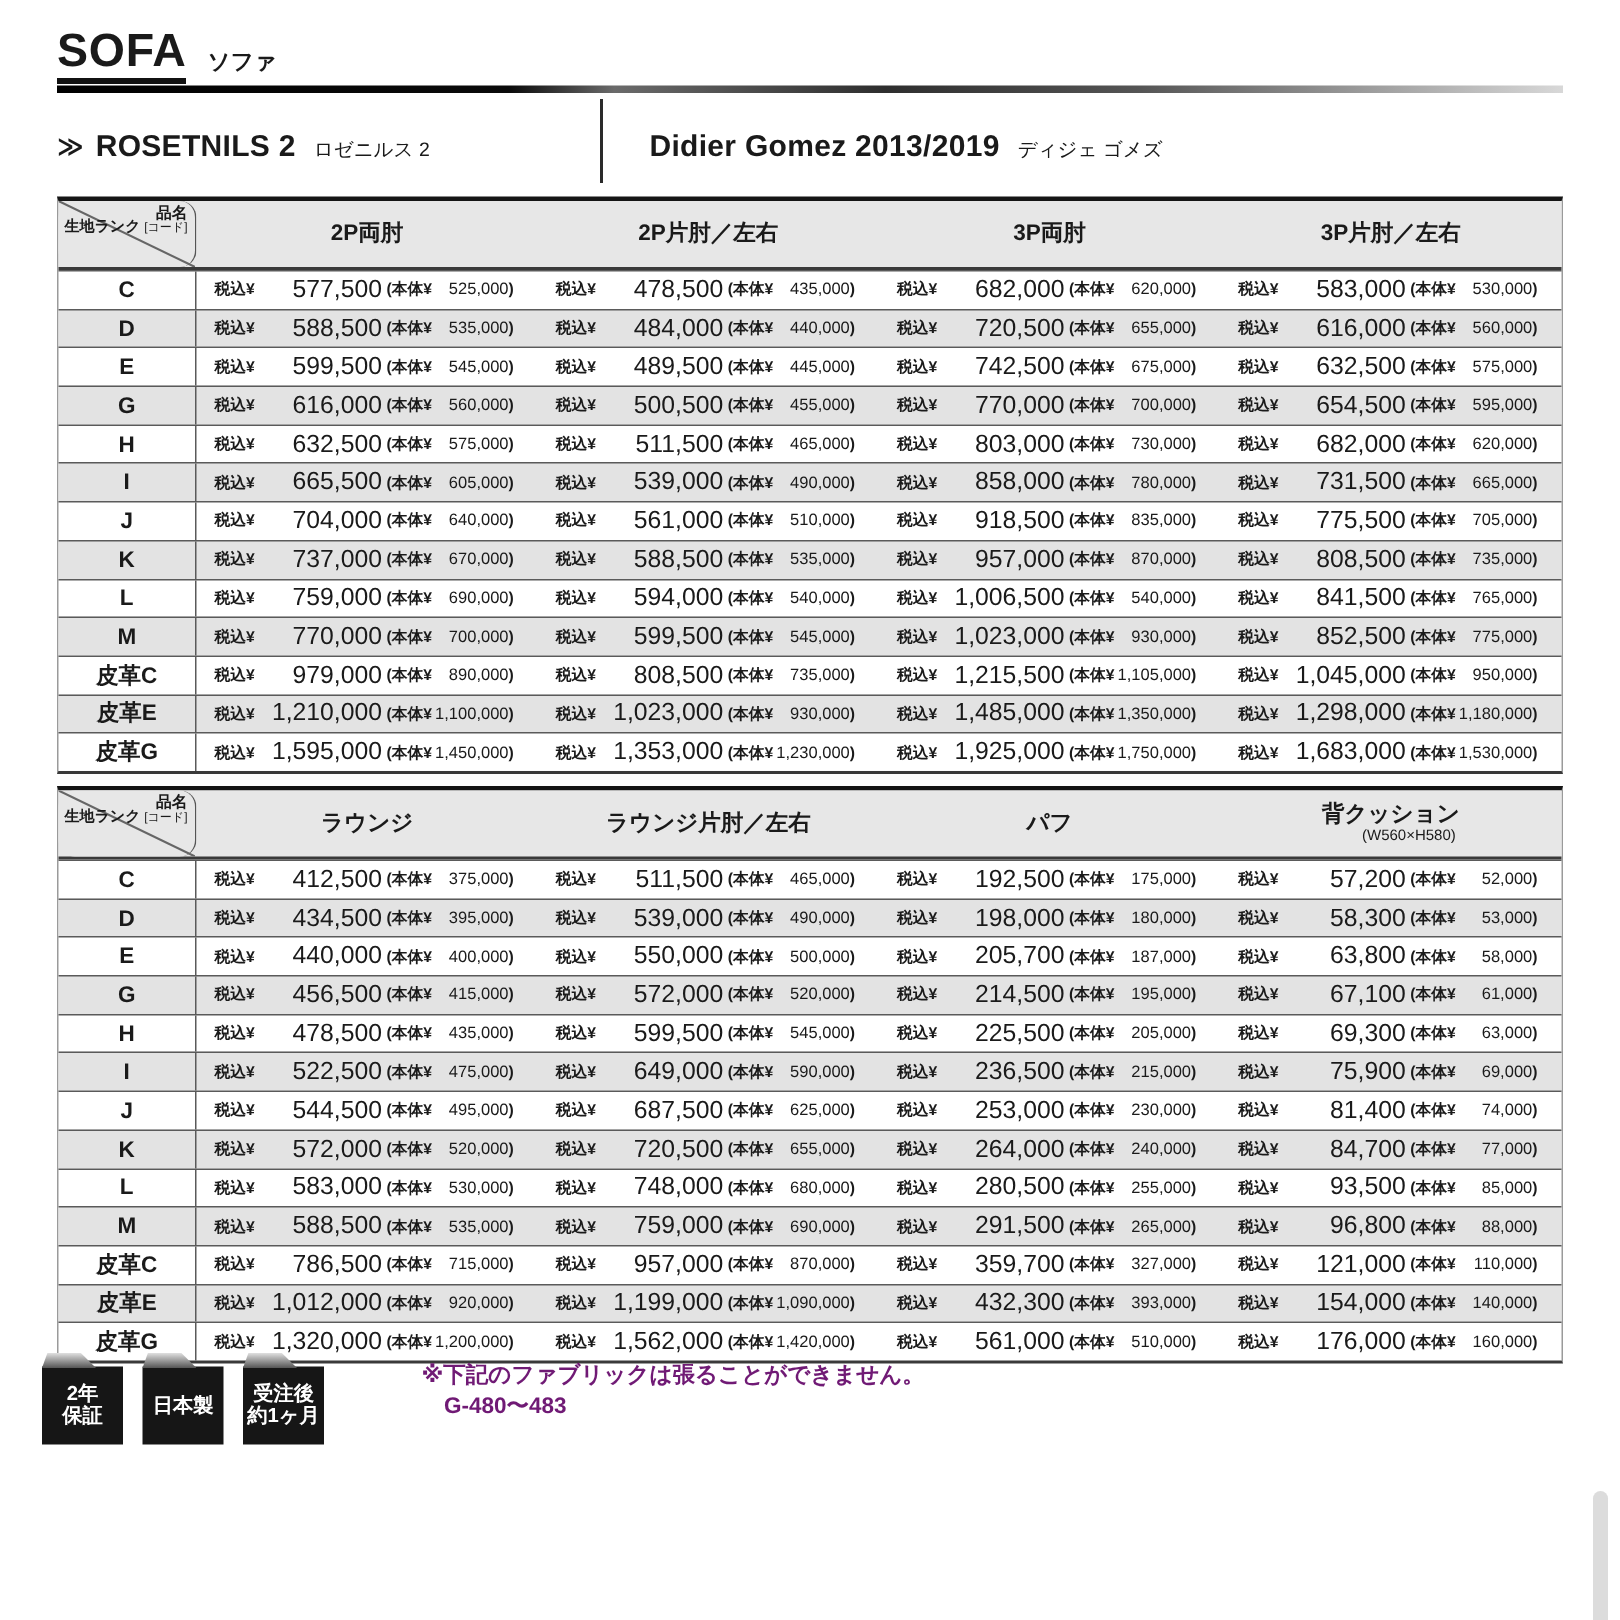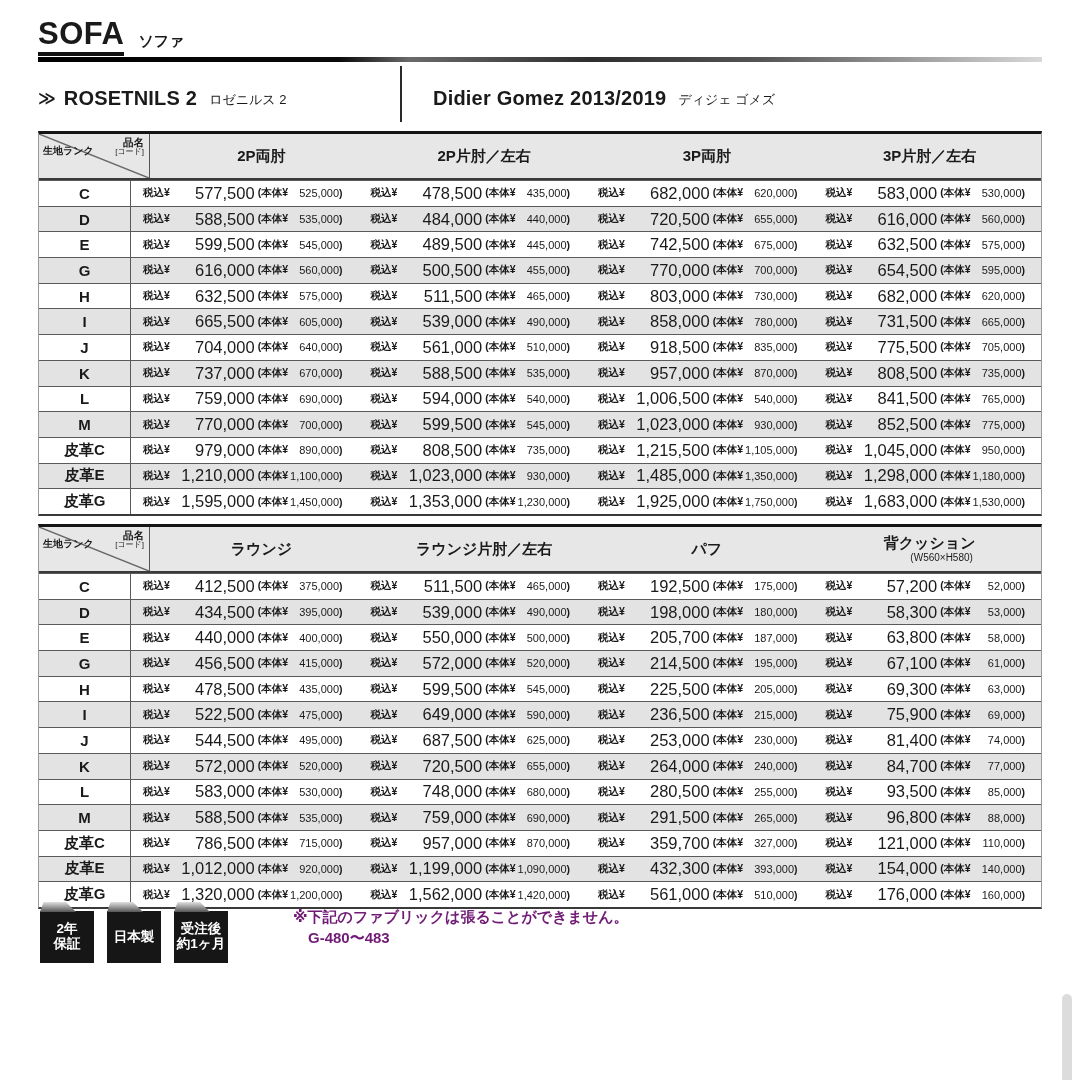--- a/index.html
+++ b/index.html
@@ -27,42 +27,42 @@
   .prod-en,.designer-en{font-size:20px;font-weight:bold;letter-spacing:0.2px;}
   .prod-ja,.designer-ja{font-size:13px;margin-left:12px;padding-top:4px;}
 
   
   .ptable{position:absolute;left:38px;width:1004px;
           border-top:3px solid #151515;border-bottom:2px solid #3a3a3a;
           border-left:1px solid #9a9a9a;border-right:1px solid #9a9a9a;box-sizing:border-box;}
   .ptable1{top:131px;}
   .ptable2{top:524px;}
   .thead{display:flex;height:44px;background:var(--header-bg);border-bottom:2px solid #3a3a3a;}
-  .corner{width:111px;position:relative;border-right:1px solid #555;box-sizing:border-box;background:var(--header-bg);}
+  .corner{width:92px;position:relative;border-right:1px solid #555;box-sizing:border-box;background:var(--header-bg);border-radius:11px;}
   .corner svg{position:absolute;left:0;top:0;width:100%;height:100%;}
   .corner-top{position:absolute;top:3px;right:5px;text-align:right;font-size:10.5px;font-weight:bold;line-height:1.05;}
   .corner-code{font-size:8px;font-weight:normal;}
   .corner-bottom{position:absolute;bottom:20px;left:4px;font-size:10px;font-weight:bold;}
   .colhead{flex:1;display:flex;flex-direction:column;justify-content:center;align-items:center;line-height:1.1;}
   .colhead .main{font-size:15px;font-weight:bold;}
   .colhead .sub{font-size:10px;font-weight:normal;margin-top:1px;margin-left:24px;}
   .trow{display:flex;height:24.7px;align-items:stretch;border-top:1px solid #5a5a5a;}
   .trow:first-of-type{border-top:none;}
   .trow.alt{background:var(--row-alt);}
   .rank{width:92px;display:flex;align-items:center;justify-content:center;
         font-size:15px;font-weight:bold;border-right:1px solid #5a5a5a;box-sizing:border-box;}
   .pcell{flex:1;display:flex;align-items:center;padding:0 16px 0 12px;box-sizing:border-box;}
   .tax{font-size:10.5px;font-weight:bold;white-space:nowrap;width:33px;flex:none;}
   .pval{flex:1;text-align:right;font-size:16.5px;letter-spacing:0;white-space:nowrap;padding-right:1px;}
   .bopen{font-size:10.5px;font-weight:bold;white-space:nowrap;margin-left:2px;flex:none;}
   .bnum{width:51px;flex:none;text-align:right;font-size:11px;white-space:nowrap;}
   .bclose{font-size:10.5px;font-weight:bold;flex:none;}
 
   
-  .footer{position:absolute;left:40px;top:900px;width:1004px;display:flex;}
+  .footer{position:absolute;left:28px;top:900px;width:1004px;display:flex;}
   .badges{display:flex;gap:13px;}
   .badge{position:relative;width:54px;height:52px;background:var(--badge-bg);color:#fff;
          display:flex;flex-direction:column;align-items:center;justify-content:center;
          line-height:1.1;margin-top:11px;text-align:center;}
   .badge::before{content:"";position:absolute;top:-9px;left:0;width:36px;height:10px;
          background:linear-gradient(to bottom,#e0e0e0,#555);
          clip-path:polygon(10% 0,72% 0,100% 100%,0 100%);}
   .badge .bl{font-size:13.5px;font-weight:bold;white-space:nowrap;}
   .notes{margin-left:65px;padding-top:6px;}
   .note-line{font-size:15px;font-weight:bold;color:#701a75;line-height:1.4;white-space:pre;}

